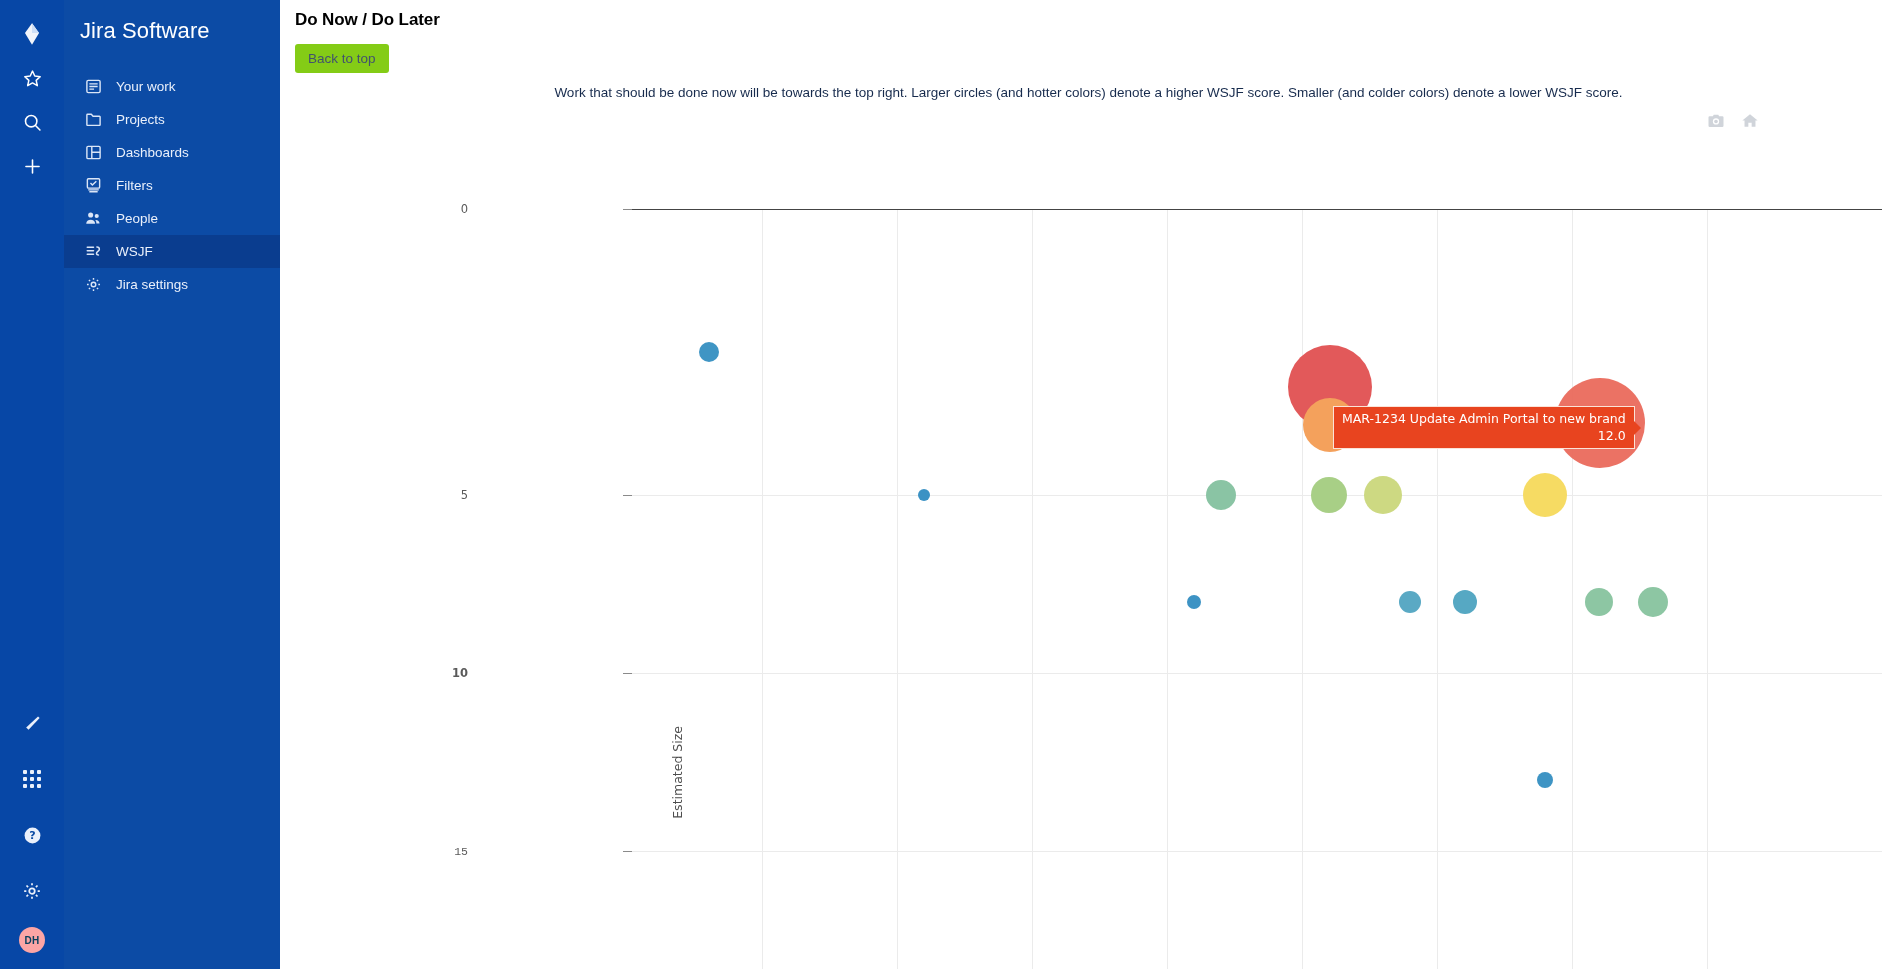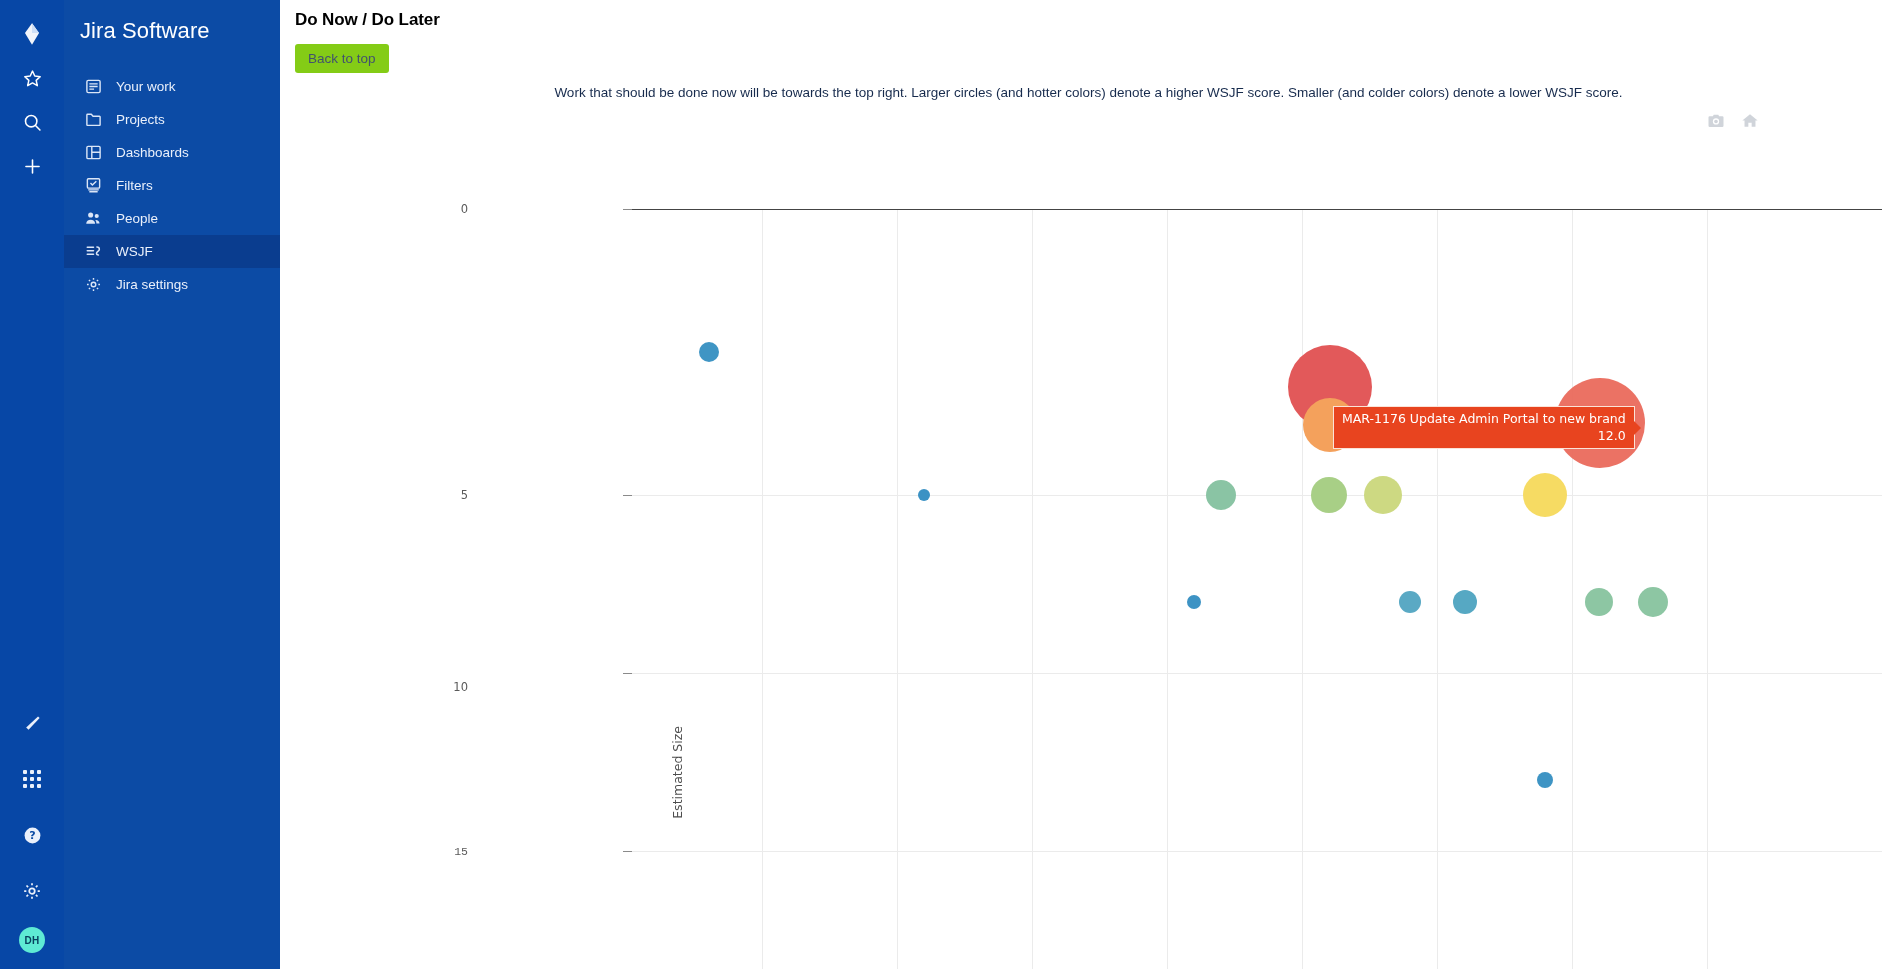--- a/index.html
+++ b/index.html
@@ -21,21 +21,21 @@
     width:40px;height:40px;margin-bottom:4px;
     display:flex;align-items:center;justify-content:center;
     color:#ffffff;cursor:pointer;border-radius:3px;
   }
   .rail-icon svg{display:block;}
   .rail-bottom{position:absolute;bottom:16px;left:0;width:64px;
     display:flex;flex-direction:column;align-items:center;}
   .rail-bottom .rail-icon{margin-bottom:16px;}
   .avatar{
     width:26px;height:26px;border-radius:50%;
-    background:#5eead4;color:#07405e;font-size:10px;font-weight:bold;
+    background:#fca5a5;color:#07405e;font-size:10px;font-weight:bold;
     display:flex;align-items:center;justify-content:center;
     letter-spacing:.3px;cursor:pointer;
   }
 
   
   .sidebar{
     width:216px;flex:0 0 216px;background:#0c4ba5;color:#ffffff;
     padding-top:12px;position:relative;
   }
   .brand{
@@ -288,21 +288,21 @@
         <div class="gridh" style="top:567px;"></div>
         <div class="gridh" style="top:745px;"></div>
 
         <div class="ytickmark" style="top:103px;"></div>
         <div class="ytickmark" style="top:389px;"></div>
         <div class="ytickmark" style="top:567px;"></div>
         <div class="ytickmark" style="top:745px;"></div>
 
         <div class="ytick" style="top:103px;">0</div>
         <div class="ytick" style="top:389px;">5</div>
-        <div class="ytick" style="top:581px;">10</div>
+        <div class="ytick" style="top:567px;font-weight:bold;">10</div>
         <div class="ytick" style="top:745px;font-family:Liberation Mono, monospace;">15</div>
 
         <div class="ylabel">Estimated Size</div>
 
         <div id="bubble-layer">
             <div class="bubble" style="left: 1320px; top: 317px; width: 90px; height: 90px; background: rgb(234, 106, 92); opacity: 0.95;"></div>
             <div class="bubble" style="left: 1050px; top: 281px; width: 84px; height: 84px; background: rgb(226, 89, 90);"></div>
             <div class="bubble" style="left: 1050px; top: 319px; width: 54px; height: 54px; background: rgb(244, 161, 92);"></div>
             <div class="bubble" style="left: 1265px; top: 389px; width: 44px; height: 44px; background: rgb(246, 219, 99);"></div>
             <div class="bubble" style="left: 1103px; top: 389px; width: 38px; height: 38px; background: rgb(205, 217, 130);"></div>
@@ -312,20 +312,20 @@
             <div class="bubble" style="left: 1373px; top: 496px; width: 30px; height: 30px; background: rgb(141, 198, 163);"></div>
             <div class="bubble" style="left: 1130px; top: 496px; width: 22px; height: 22px; background: rgb(90, 169, 196);"></div>
             <div class="bubble" style="left: 1185px; top: 496px; width: 24px; height: 24px; background: rgb(86, 168, 195);"></div>
             <div class="bubble" style="left: 429px; top: 246px; width: 20px; height: 20px; background: rgb(63, 149, 196);"></div>
             <div class="bubble" style="left: 644px; top: 389px; width: 12px; height: 12px; background: rgb(59, 146, 196);"></div>
             <div class="bubble" style="left: 914px; top: 496px; width: 14px; height: 14px; background: rgb(61, 147, 196);"></div>
             <div class="bubble" style="left: 1265px; top: 674px; width: 16px; height: 16px; background: rgb(62, 148, 196);"></div>
           </div>
 
         <div class="tip" style="left:1053px;top:300px;">
-          <span class="t1">MAR-1176 Update Admin Portal to new brand</span>
+          <span class="t1">MAR-1234 Update Admin Portal to new brand</span>
           <span class="t2">12.0</span>
         </div>
       </div>
 
     </div>
   </div>
 </div>
 
 </body></html>

